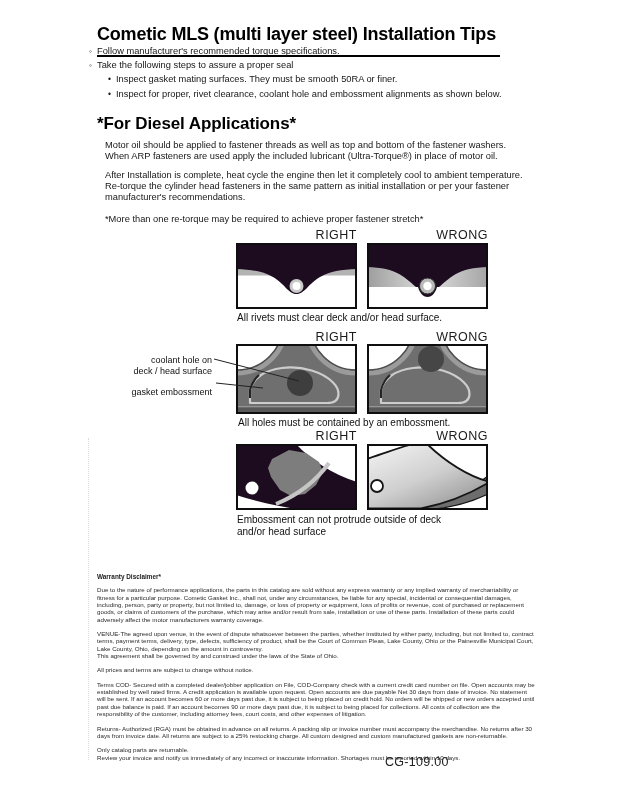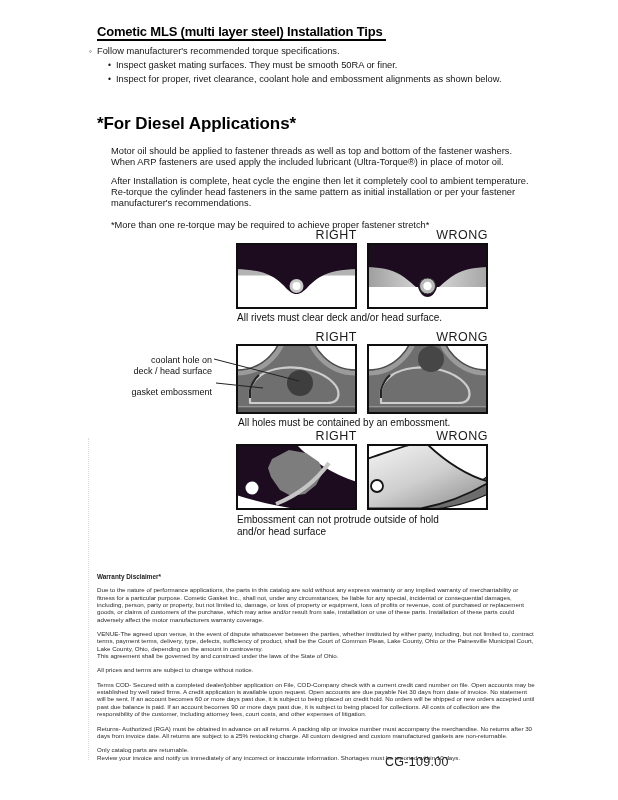--- a/index.html
+++ b/index.html
@@ -1,25 +1,25 @@
 <!DOCTYPE html>
 <html><head>
 <meta charset="utf-8">
 <style>
   html,body{margin:0;padding:0;background:#fff;}
   .page{position:relative;width:618px;height:800px;background:#ffffff;
         font-family:"Liberation Sans",sans-serif;color:#1c1c1c;overflow:hidden;}
   .abs{position:absolute;}
-  .title{left:97px;top:24px;margin:0;font-size:13px;font-weight:bold;color:#000;
-         letter-spacing:-0.2px;border-bottom:2px solid #000;padding:0 4px 0 0;display:inline-block;}
+  .title{left:97px;top:24px;margin:0;font-size:18px;font-weight:bold;color:#000;
+         letter-spacing:-0.2px;border-bottom:2px solid #000;padding:0 4px 10px 0;display:inline-block;}
   .tips{left:89px;top:44px;font-size:9.3px;line-height:14.2px;color:#161616;}
   .bullet{white-space:nowrap;}
   .bullet .m{display:inline-block;width:8px;font-size:8.5px;}
   .sub{padding-left:19px;}
-  .body{left:97px;width:426px;font-size:9.3px;line-height:11.2px;color:#161616;margin:14px;}
+  .body{left:97px;width:426px;font-size:9.3px;line-height:11.2px;color:#161616;margin:8px;}
   .diesel-h{left:97px;top:114px;font-size:17px;font-weight:bold;color:#000;letter-spacing:-0.1px;}
   .figlabels{left:236px;width:252px;display:flex;gap:10px;font-size:12.5px;color:#1a1a1a;letter-spacing:0.5px;}
   .figlabels span{flex:1;text-align:right;}
   .boxes{left:236px;display:flex;gap:10px;}
   .boxes svg{display:block;}
   .caption{font-size:10px;color:#101010;line-height:11.5px;}
   .callout{left:104px;width:108px;text-align:right;font-size:9px;line-height:10.5px;color:#111;margin-top:10px;}
   .disc{left:97px;top:573px;width:438px;font-size:6.2px;line-height:7.35px;color:#2a2a2a;}
   .disc .dh{font-weight:bold;margin:0 0 6px 0;font-size:6.4px;color:#1a1a1a;}
   .disc p{margin:0 0 7px 0;}
@@ -31,20 +31,21 @@
 <body>
 
 <div class="page">
 
   <div class="abs foldline"></div>
 
   <h1 class="abs title">Cometic MLS (multi layer steel) Installation Tips</h1>
 
   <div class="abs tips">
     <div class="bullet"><span class="m">◦</span><span>Follow manufacturer's recommended torque specifications.</span></div>
+    <div class="bullet"><span class="m">◦</span><span>Take the following steps to assure a proper seal</span></div>
     <div class="bullet sub"><span class="m">•</span><span>Inspect gasket mating surfaces.  They must be smooth 50RA or finer.</span></div>
     <div class="bullet sub"><span class="m">•</span><span>Inspect for proper, rivet clearance, coolant hole and embossment alignments as shown below.</span></div>
   </div>
 
   <div class="abs diesel-h">*For Diesel Applications*</div>
   <p class="abs body" style="top:132px">Motor oil should be applied to fastener threads as well as top and bottom of the fastener washers. When ARP fasteners are used apply the included lubricant (Ultra-Torque®) in place of motor oil.</p>
   <p class="abs body" style="top:162px">After Installation is complete, heat cycle the engine then let it completely cool to ambient temperature. Re-torque the cylinder head fasteners in the same pattern as initial installation or per your fastener manufacturer's recommendations.</p>
   <p class="abs body" style="top:206px">*More than one re-torque may be required to achieve proper fastener stretch*</p>
 
   <div class="abs figlabels" style="top:228px">
@@ -146,21 +147,21 @@
         </linearGradient>
       </defs>
       <rect x="0" y="0" width="121" height="66" fill="#ffffff"></rect>
       <path d="M44,66 C74,61 100,48 121,32 L121,50 C100,60 76,66 48,66 Z" fill="#6d6d6d" stroke="#151515" stroke-width="1.2"></path>
       <path d="M0,15 C18,9 34,3 46,0 L60,0 C78,17 99,31 121,37.5 L121,39 C99,52 77,60 54,64.5 C36,64.5 18,64.5 0,64.5 Z" fill="url(#g3w)" stroke="#151515" stroke-width="1.8"></path>
       <circle cx="10" cy="42" r="6" fill="#ffffff" stroke="#151515" stroke-width="1.8"></circle>
       <rect x="1" y="1" width="119" height="64" fill="none" stroke="#0e0e0e" stroke-width="2"></rect>
     </svg>
   </div>
   <div class="abs caption" style="left:237px;top:514px">
-    <div>Embossment can not protrude outside of hold</div>
+    <div>Embossment can not protrude outside of deck</div>
     <div>and/or head surface</div>
   </div>
 
   <div class="abs disc">
     <p class="dh">Warranty Disclaimer*</p>
     <p>Due to the nature of performance applications, the parts in this catalog are sold without any express warranty or any implied warranty of merchantability or fitness for a particular purpose.  Cometic Gasket Inc., shall not, under any circumstances, be liable for any special, incidental or consequential damages, including, person, party or property, but not limited to, damage, or loss of property or equipment, loss of profits or revenue, cost of purchased or replacement goods, or claims of customers of the purchase, which may arise and/or result from sale, installation or use of these parts.  Installation of these parts could adversely affect the motor manufacturers warranty coverage.</p>
     <p class="tight">VENUE-The agreed upon venue, in the event of dispute whatsoever between the parties, whether instituted by either party, including, but not limited to, contract terms, payment terms, delivery, type, defects, sufficiency of product, shall be the Court of Common Pleas, Lake County, Ohio or the Painesville Municipal Court, Lake County, Ohio, depending on the amount in controversy.</p>
     <p>This agreement shall be governed by and construed under the laws of the State of Ohio.</p>
     <p>All prices and terms are subject to change without notice.</p>
     <p>Terms COD- Secured with a completed dealer/jobber application on File, COD-Company check with a current credit card number on file.  Open accounts may be established by well rated firms.  A credit application is available upon request.  Open accounts are due payable Net 30 days from date of invoice.  No statement will be sent.  If an account becomes 60 or more days past due, it is subject to being placed on credit hold.  No orders will be shipped or new orders accepted until past due balance is paid.  If an account becomes 90 or more days past due, it is subject to being placed for collections.  All costs of collection are the responsibility of the customer, including attorney fees, court costs, and other expenses of litigation.</p>

